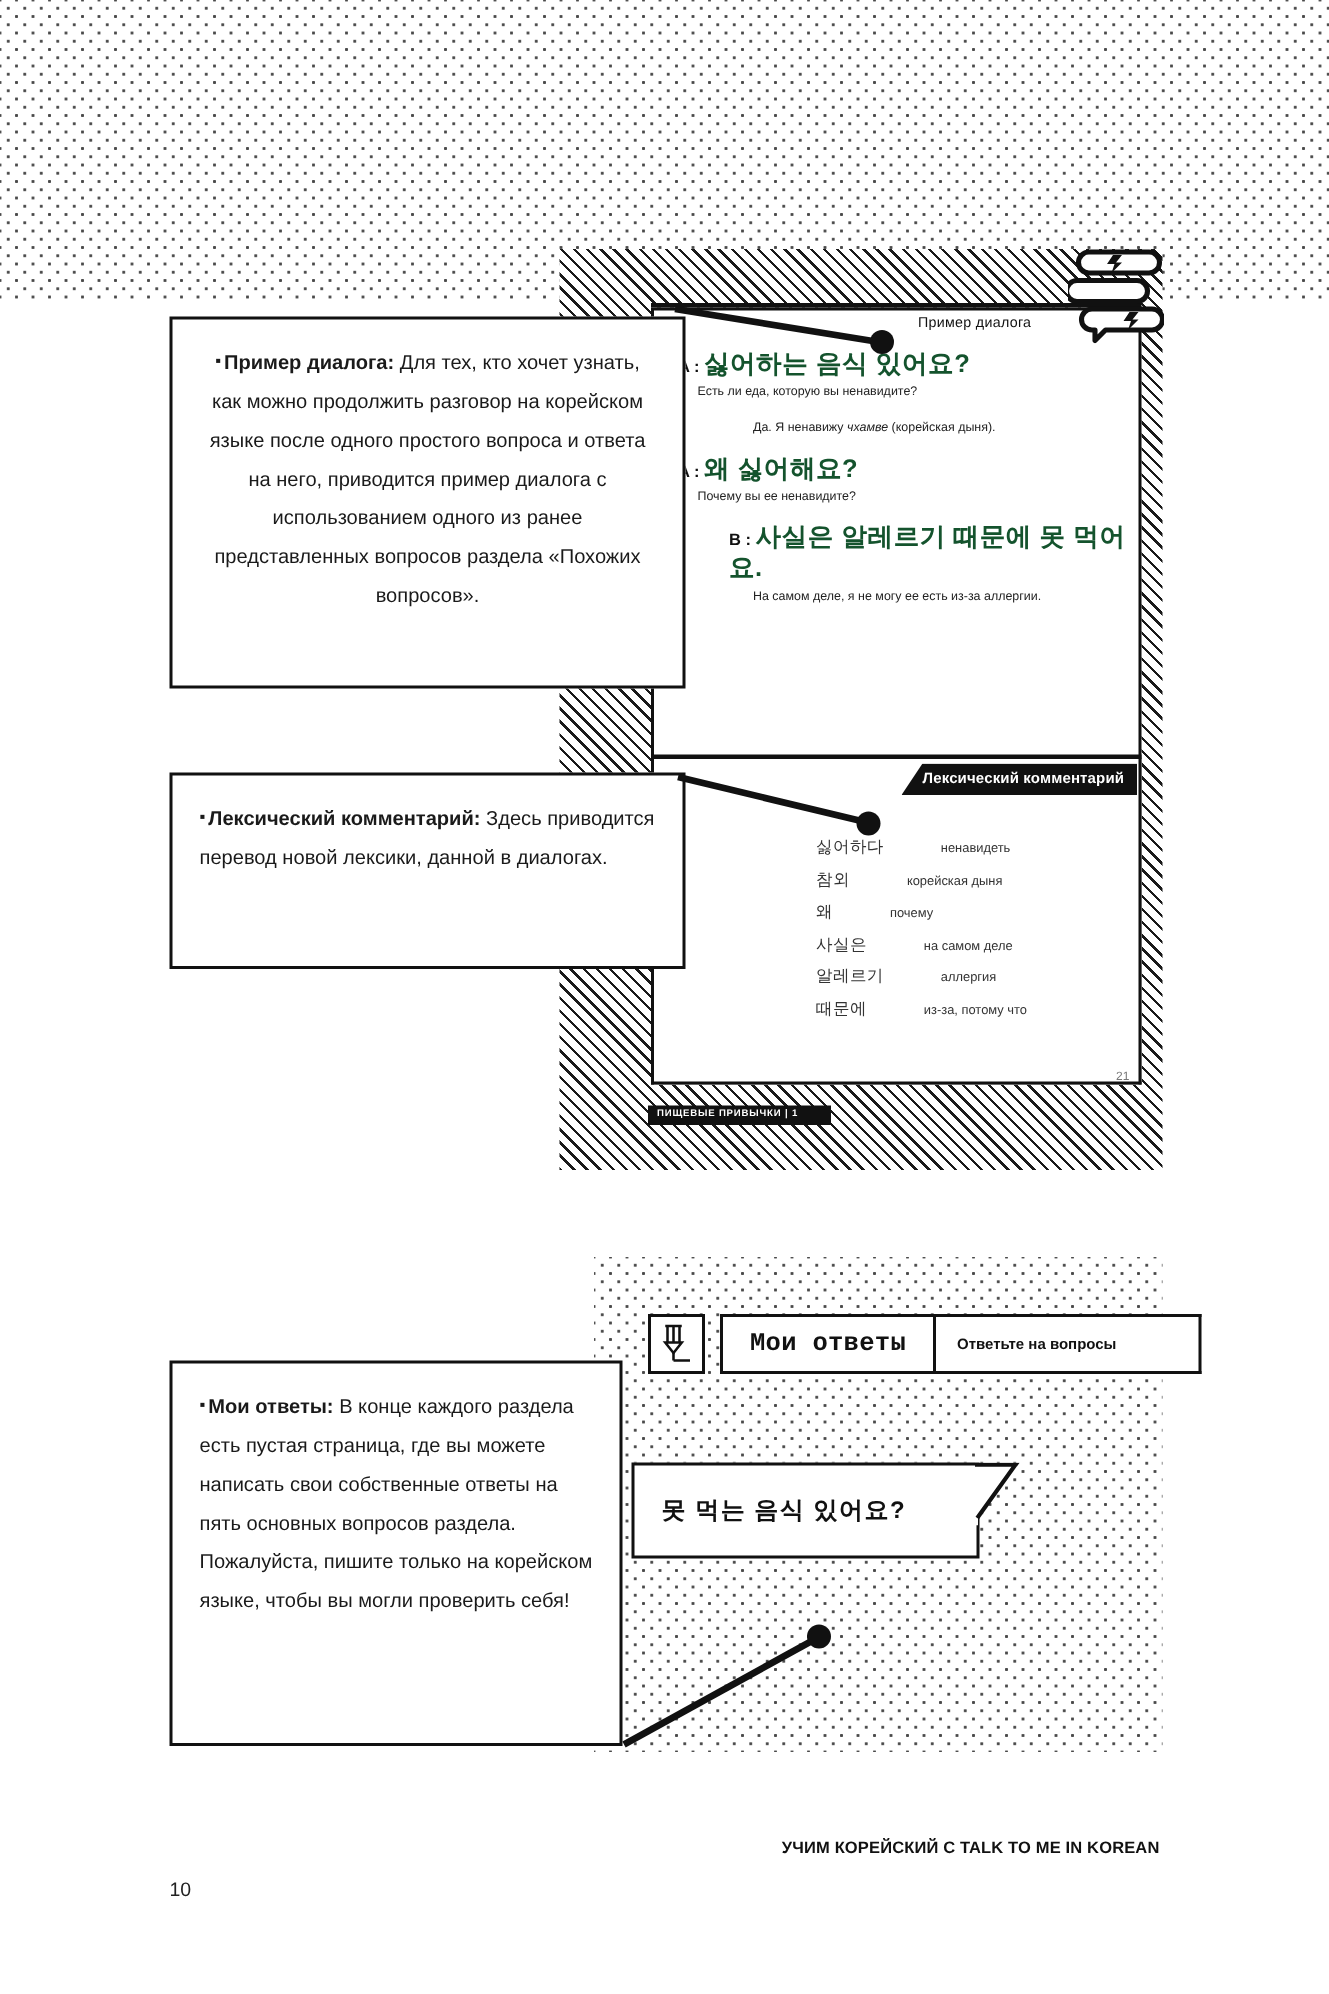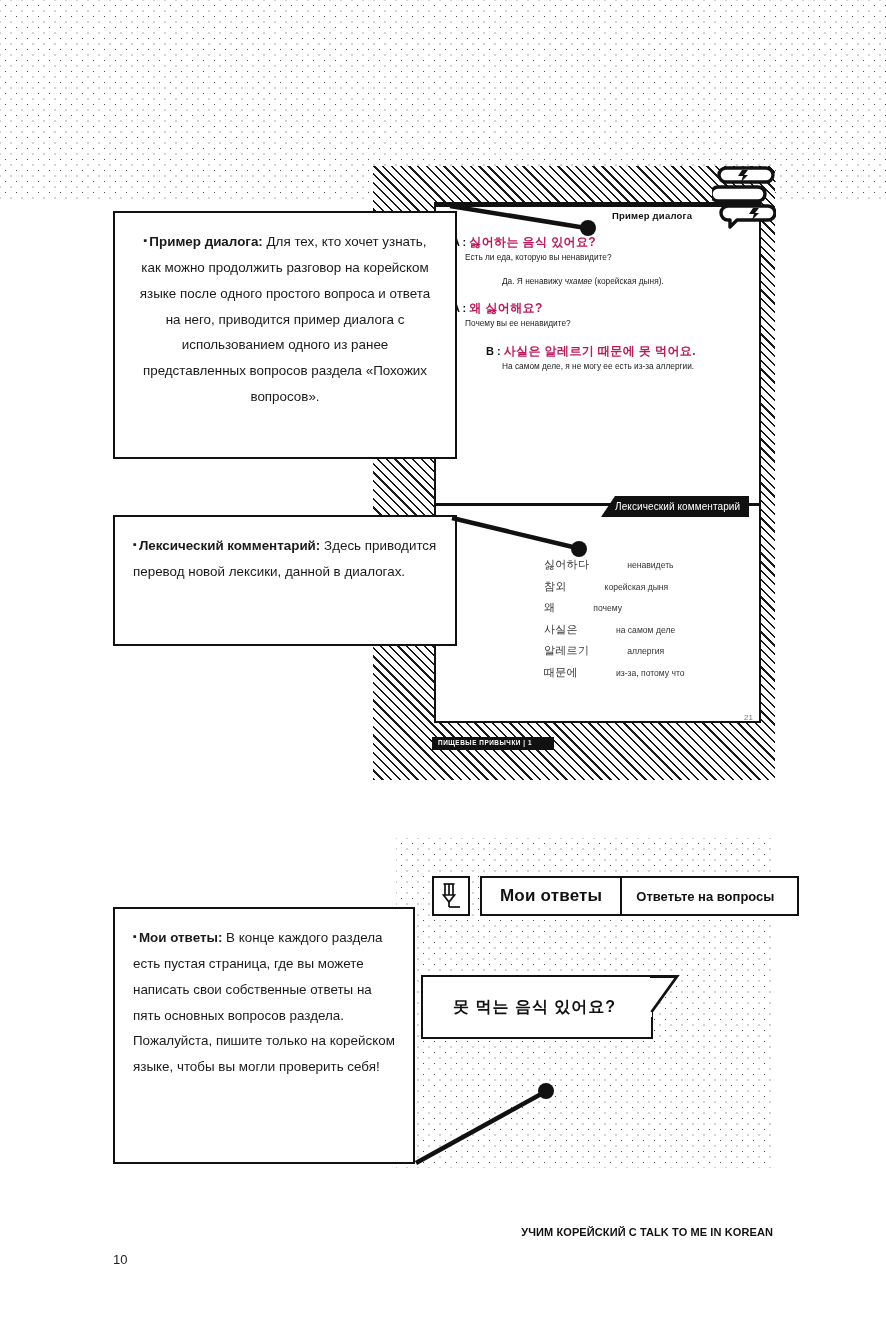--- a/index.html
+++ b/index.html
@@ -44,44 +44,44 @@
     background:#ffffff;border:2.5px solid #111;border-top:none;box-sizing:border-box;
   }
 
   .section-rule{
     position:absolute;background:#111;height:3px;
   }
 
   
   .dlg-label{
     position:absolute;left:612px;top:210px;
-    font-size:9.5px;font-weight:bold;letter-spacing:.2px;color:#111;
+    font-size:9.5px;font-weight:normal;letter-spacing:.2px;color:#111;
   }
 
   
   .bubble-cluster{position:absolute;left:712px;top:163px;width:64px;height:66px;}
 
   
   .dlg{position:absolute;left:452px;top:232px;width:300px;}
   .line{margin-bottom:1px;}
-  .ko{font-size:12px;font-weight:bold;color:#be185d;letter-spacing:.4px;line-height:1.25;}
+  .ko{font-size:17px;font-weight:bold;color:#14532d;letter-spacing:.4px;line-height:1.25;}
   .ru{font-size:8.3px;color:#222;line-height:1.35;}
   .spk{font-weight:bold;font-size:11px;color:#111;display:inline-block;margin-right:3px;}
   .row-a{margin-left:0;}
   .row-b{margin-left:34px;}
   .ru-a{margin-left:13px;margin-top:2px;}
   .ru-b{margin-left:50px;margin-top:2px;}
   .gap{height:11px;}
   .ital{font-style:italic;}
 
   
   .lex-tab{
-    position:absolute;left:601px;top:496px;height:21px;
+    position:absolute;left:601px;top:509px;height:21px;
     background:#111;color:#fff;
-    font-size:10px;font-weight:normal;letter-spacing:.1px;
+    font-size:10px;font-weight:bold;letter-spacing:.1px;
     display:flex;align-items:center;
     padding:0 9px 0 14px;
     -webkit-clip-path:polygon(14px 0,100% 0,100% 100%,0 100%);
     clip-path:polygon(14px 0,100% 0,100% 100%,0 100%);
   }
 
   
   .vocab{position:absolute;left:544px;top:557px;}
   .vocab-row{margin-bottom:6.5px;font-size:0;white-space:nowrap;}
   .vk{font-size:11px;color:#333;letter-spacing:.3px;}
@@ -120,32 +120,32 @@
 
   
   .my-head{position:absolute;left:432px;top:876px;height:40px;display:flex;}
   .my-icon{
     width:38px;height:40px;border:2.6px solid #111;box-sizing:border-box;
     background:#fff;margin-right:10px;display:flex;align-items:center;justify-content:center;
   }
   .my-title{
     height:40px;border:2.6px solid #111;box-sizing:border-box;background:#fff;
     display:flex;align-items:center;padding:0 18px;
-    font-size:17px;font-weight:bold;letter-spacing:.2px;color:#111;
+    font-size:17px;font-weight:bold;letter-spacing:.2px;color:#111;font-family:Liberation Mono, monospace;
   }
   .my-sub{
     height:40px;border:2.6px solid #111;border-left:none;box-sizing:border-box;background:#fff;
     display:flex;align-items:center;padding:0 14px;width:177px;
-    font-size:13px;font-weight:bold;color:#111;
+    font-size:10px;font-weight:bold;color:#111;
   }
 
   .q-bubble{
     position:absolute;left:421px;top:975px;width:232px;height:64px;
     background:#fff;border:2.8px solid #111;box-sizing:border-box;
-    display:flex;align-items:center;padding-left:30px;
+    display:flex;align-items:center;padding-left:18px;
     font-size:16px;font-weight:bold;letter-spacing:1px;color:#111;
   }
   .q-tail{
     position:absolute;left:650px;top:975px;width:30px;height:42px;
   }
 
   
   .pg-num{position:absolute;left:113px;top:1224px;font-size:13px;color:#222;margin-top:28px;}
   .pg-title{
     position:absolute;right:113px;top:1226px;

